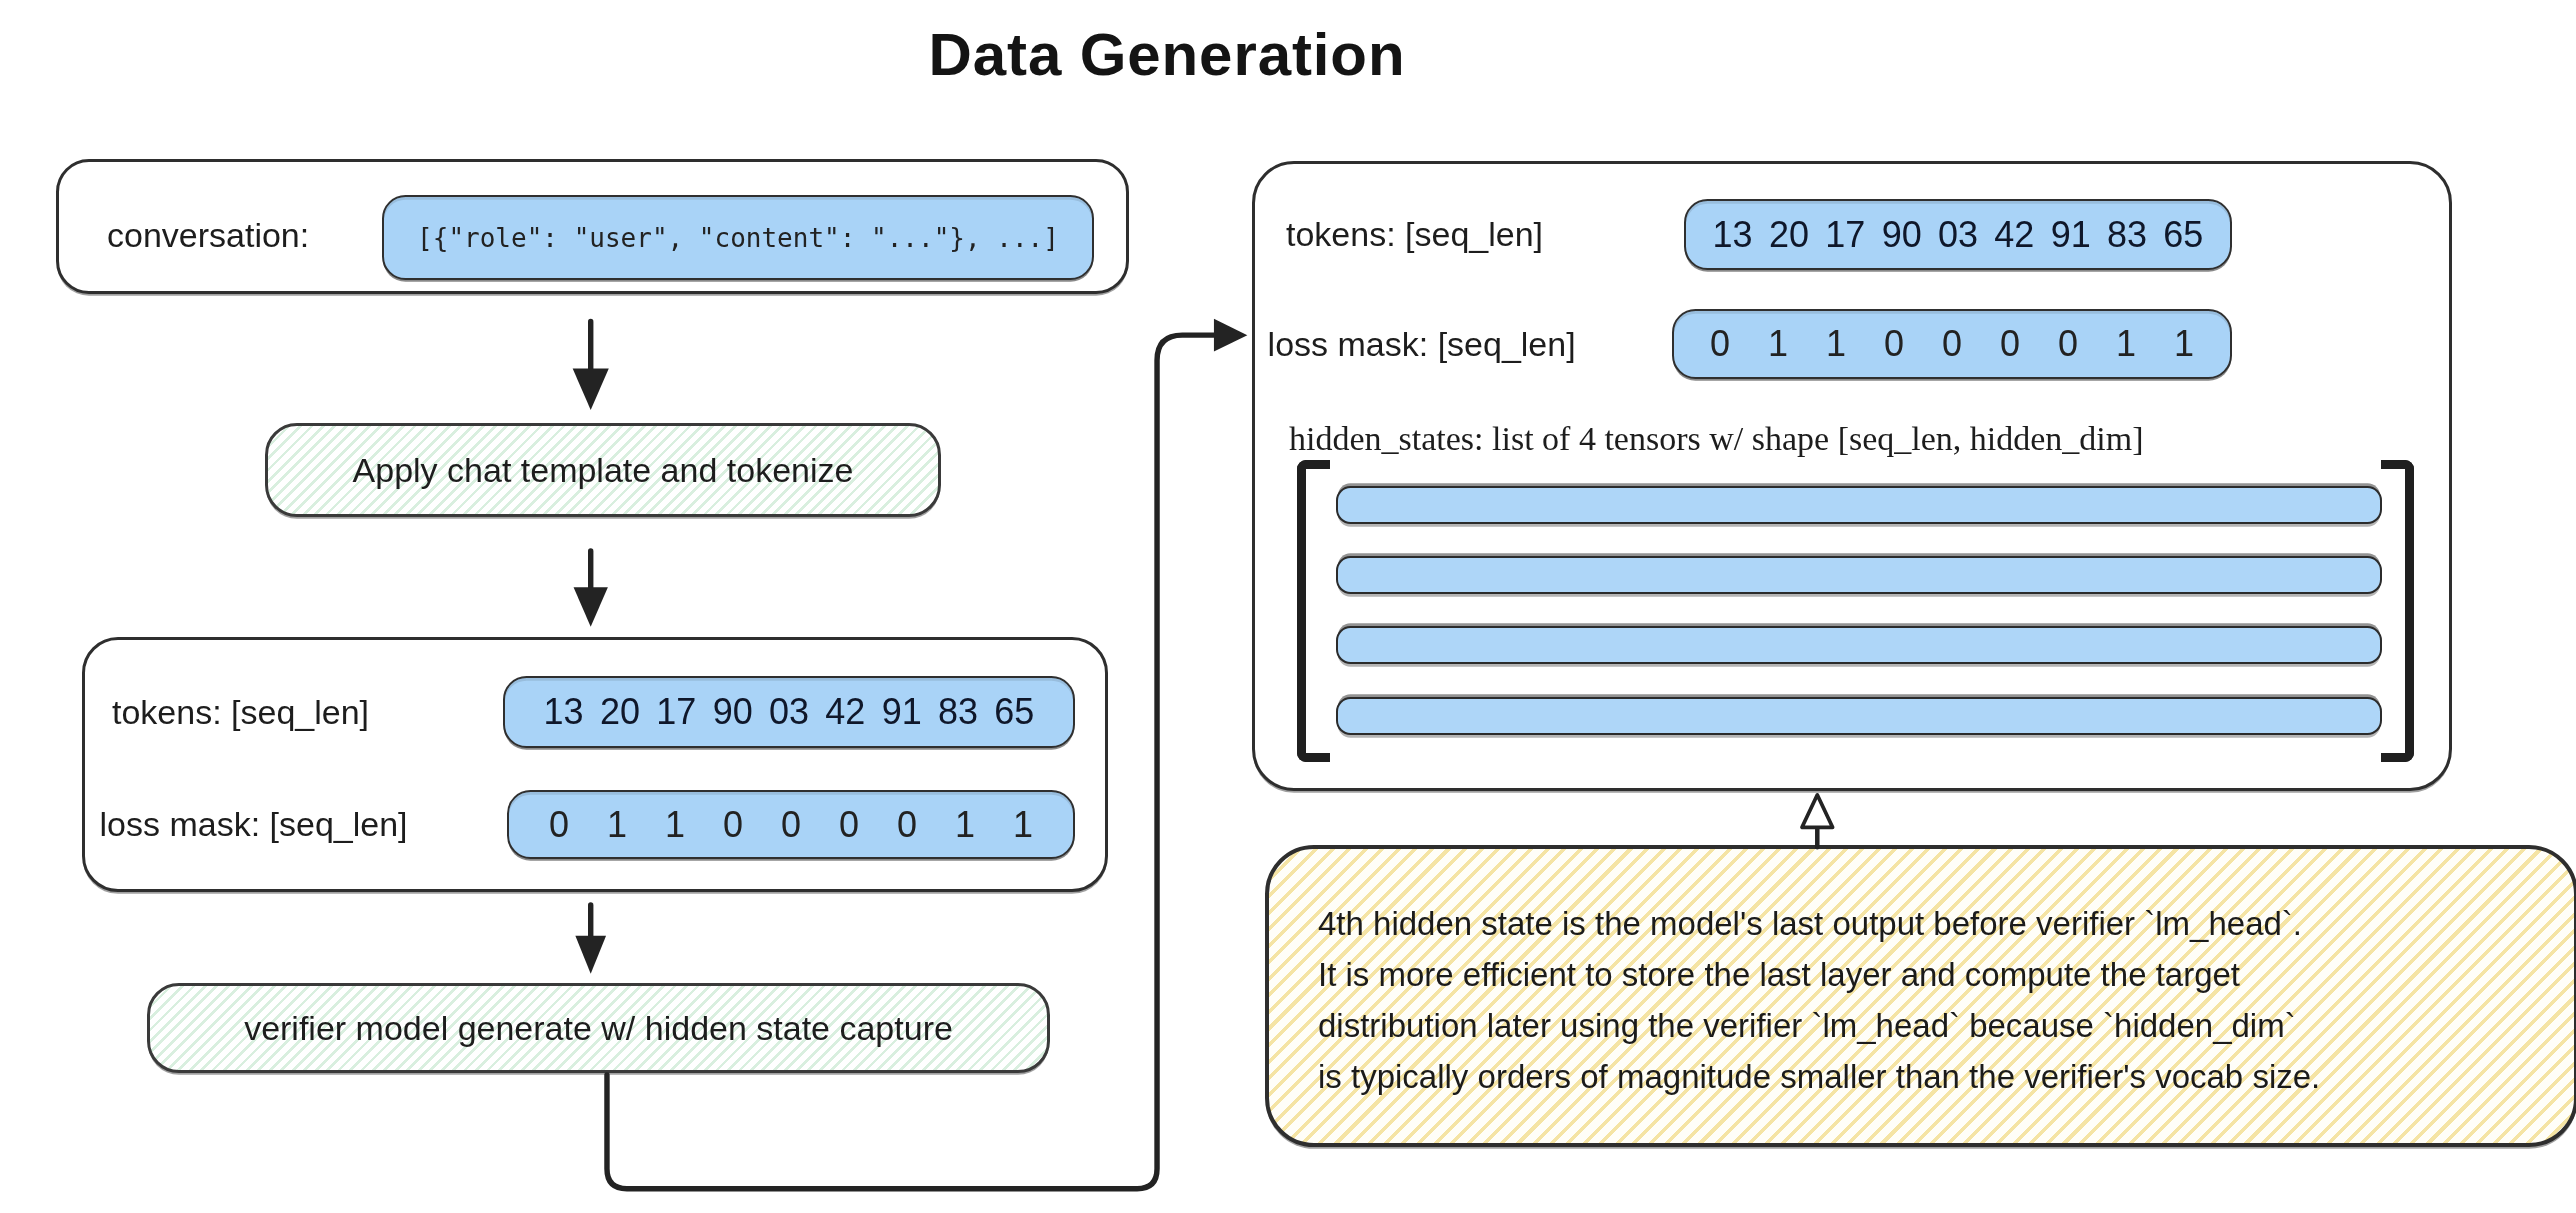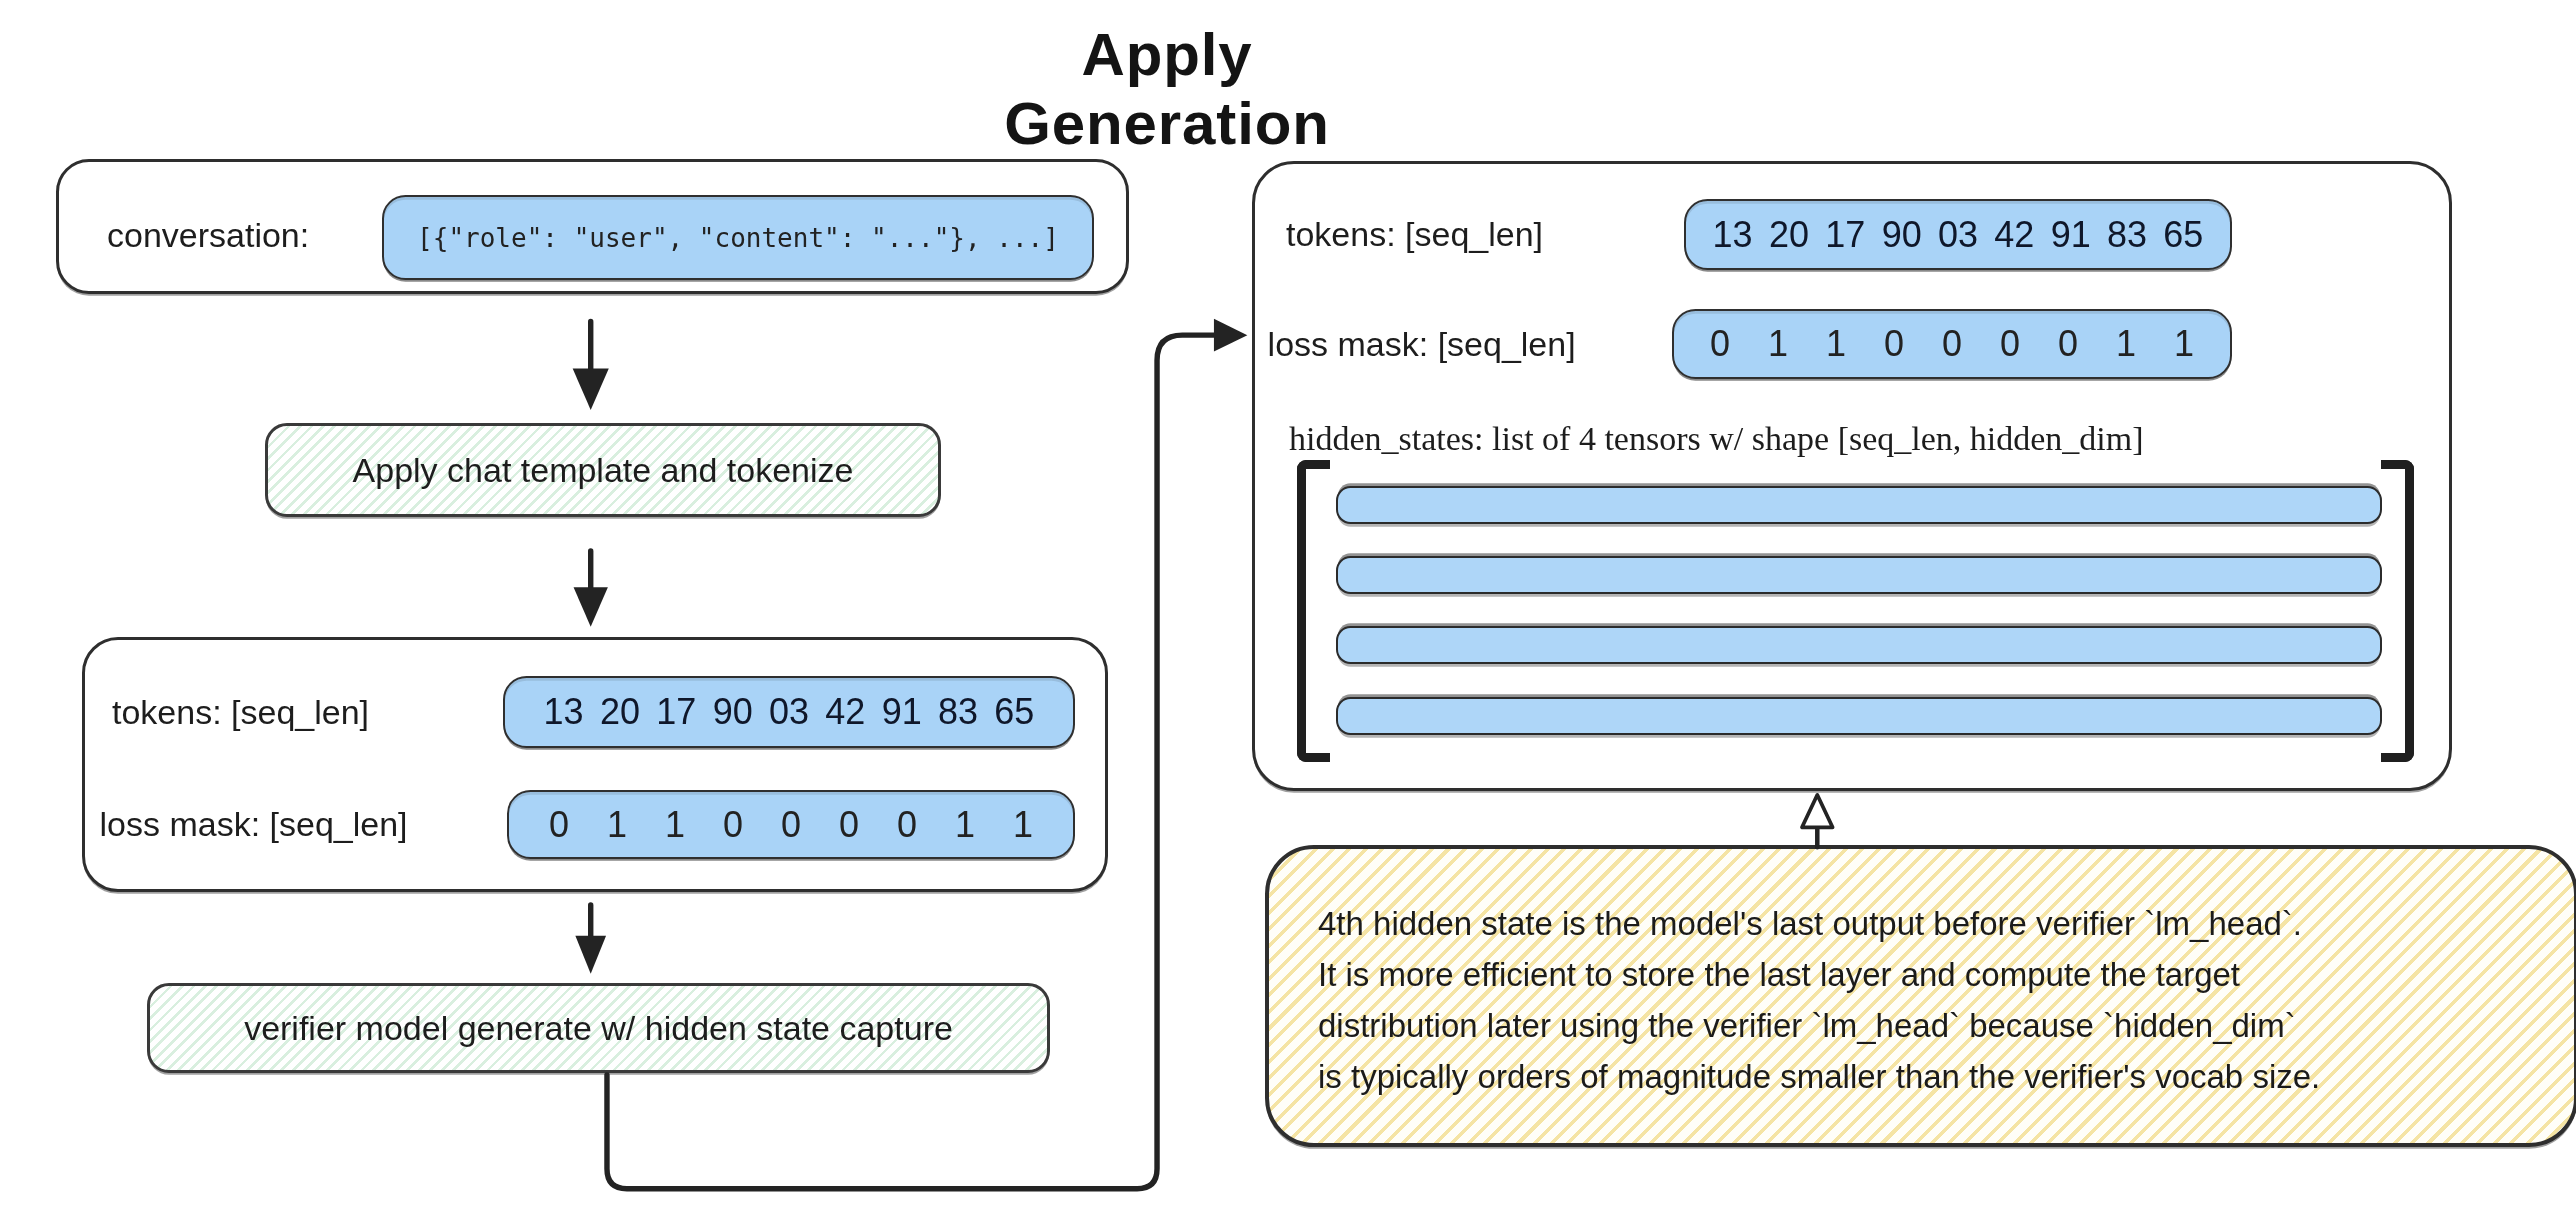--- a/index.html
+++ b/index.html
@@ -33,21 +33,21 @@
   .code{font-family:"DejaVu Sans Mono",monospace;font-size:26px;color:#222;white-space:nowrap;}
   .hatch-green{
     background-color:#ffffff;
     background-image:repeating-linear-gradient(135deg,#ffffff 0px,#ffffff 5.4px,var(--hatch-green) 5.4px,var(--hatch-green) 8.1px);
   }
   .hatch-yellow{
     background-color:#fffef8;
     background-image:repeating-linear-gradient(135deg,rgba(255,255,255,0) 0px,rgba(255,255,255,0) 8.1px,var(--hatch-yellow) 8.1px,var(--hatch-yellow) 11.7px);
   }
   .step{
-    position:absolute;border:3.2px solid #3a3a3a;border-radius:22px;box-sizing:border-box;
+    position:absolute;border:3.2px solid #3a3a3a;border-radius:32px;box-sizing:border-box;
     display:flex;align-items:center;justify-content:center;
     box-shadow:0 2.7px 0 -0.9px rgba(45,45,45,.45);
   }
   .step .label{font-size:34px;}
   .hbar{
     position:absolute;background:var(--bar-blue);border:2.7px solid #2b2b2b;border-radius:14.5px;
     box-sizing:border-box;
     box-shadow:0 -4.5px 0 -1.8px rgba(40,40,40,.5), 0 4.5px 0 -1.8px rgba(40,40,40,.35);
   }
   .bracket{position:absolute;box-sizing:border-box;}
@@ -60,21 +60,21 @@
     border-radius:0 9px 9px 0;
   }
   .note-line{font-size:33px;line-height:51px;color:#1b1b1b;white-space:nowrap;}
   svg.overlay{position:absolute;left:0;top:0;pointer-events:none;}
 </style>
 </head>
 <body>
 
 <div class="canvas">
 
-  <div class="abs title" style="left:914px;top:20px;width:506px;">Apply Generation</div>
+  <div class="abs title" style="left:914px;top:20px;width:506px;">Data Generation</div>
 
   <div class="wbox" style="left:56px;top:159px;width:1073px;height:135px;border-radius:33px;">
     <div class="abs label" style="left:48px;top:0;height:146px;line-height:146px;">conversation:</div>
     <div class="pill" style="left:323px;top:33px;width:712px;height:85px;">
       <span class="code">[{"role": "user", "content": "..."}, ...]</span>
     </div>
   </div>
 
   <div class="step hatch-green" style="left:265px;top:423px;width:676px;height:94px;">
     <span class="label">Apply chat template and tokenize</span>

